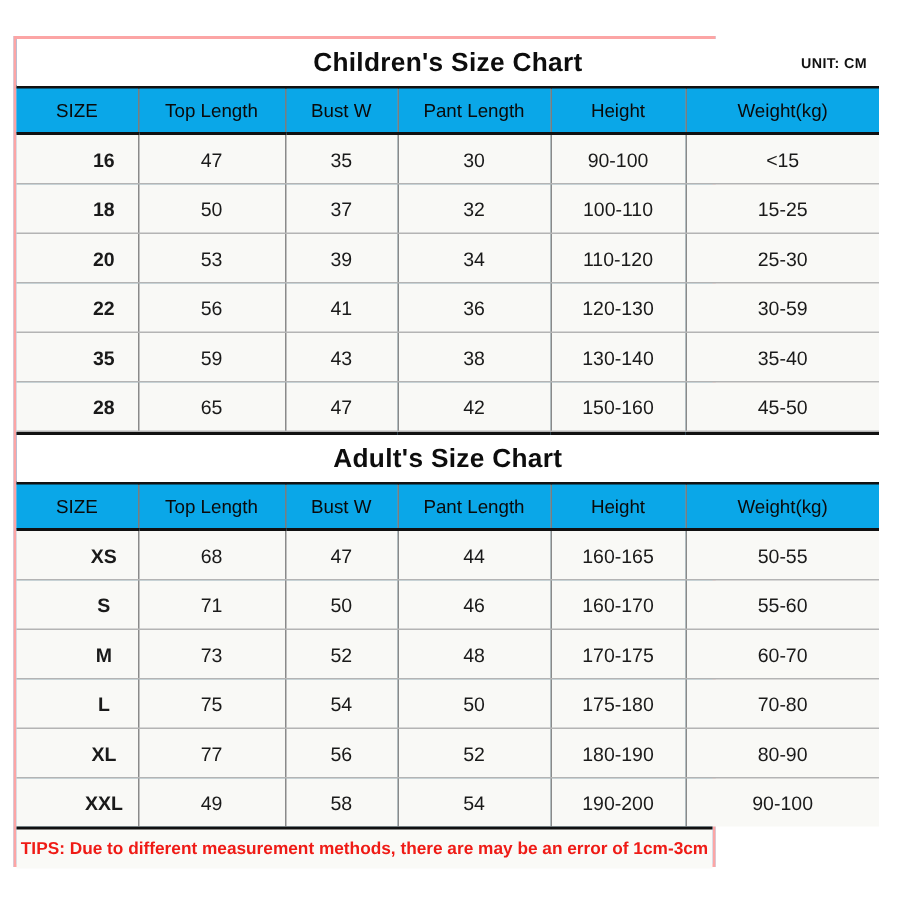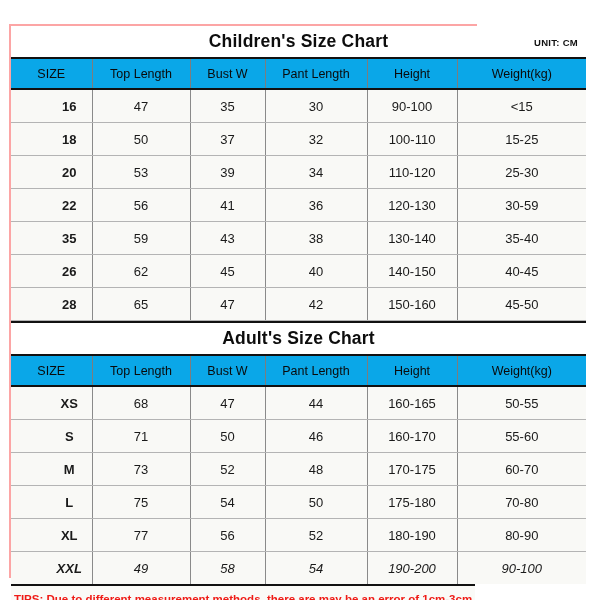--- a/index.html
+++ b/index.html
@@ -79,21 +79,21 @@
     font-size: 13px;
     color: #1a1a1a;
     text-align: center;
     background: #f9f9f6;
     border-right: 1px solid #8a8a8a;
     border-bottom: 1px solid #b4b4b4;
     padding: 0;
   }
   tr.data-row td:last-child { border-right: none; }
   tr.data-row td.size-cell { font-weight: bold; padding-left: 36px; }
-  tr.data-row:last-child td { border-bottom: none; font-style: italic; }
+  tr.data-row:last-child td { border-bottom: none; }
 
   .divider-row td {
     height: 0;
     padding: 0;
     border-bottom: 2px solid #111111;
   }
 
   .tips-bar {
     border-top: 2px solid #111111;
     height: 26px;
@@ -173,28 +173,20 @@
       </tr>
       <tr class="data-row">
         <td class="size-cell">35</td>
         <td>59</td>
         <td>43</td>
         <td>38</td>
         <td>130-140</td>
         <td>35-40</td>
       </tr>
       <tr class="data-row">
-        <td class="size-cell">26</td>
-        <td>62</td>
-        <td>45</td>
-        <td>40</td>
-        <td>140-150</td>
-        <td>40-45</td>
-      </tr>
-      <tr class="data-row">
         <td class="size-cell">28</td>
         <td>65</td>
         <td>47</td>
         <td>42</td>
         <td>150-160</td>
         <td>45-50</td>
       </tr>
       <tr class="divider-row">
           <td colspan="6"></td>
         </tr>

